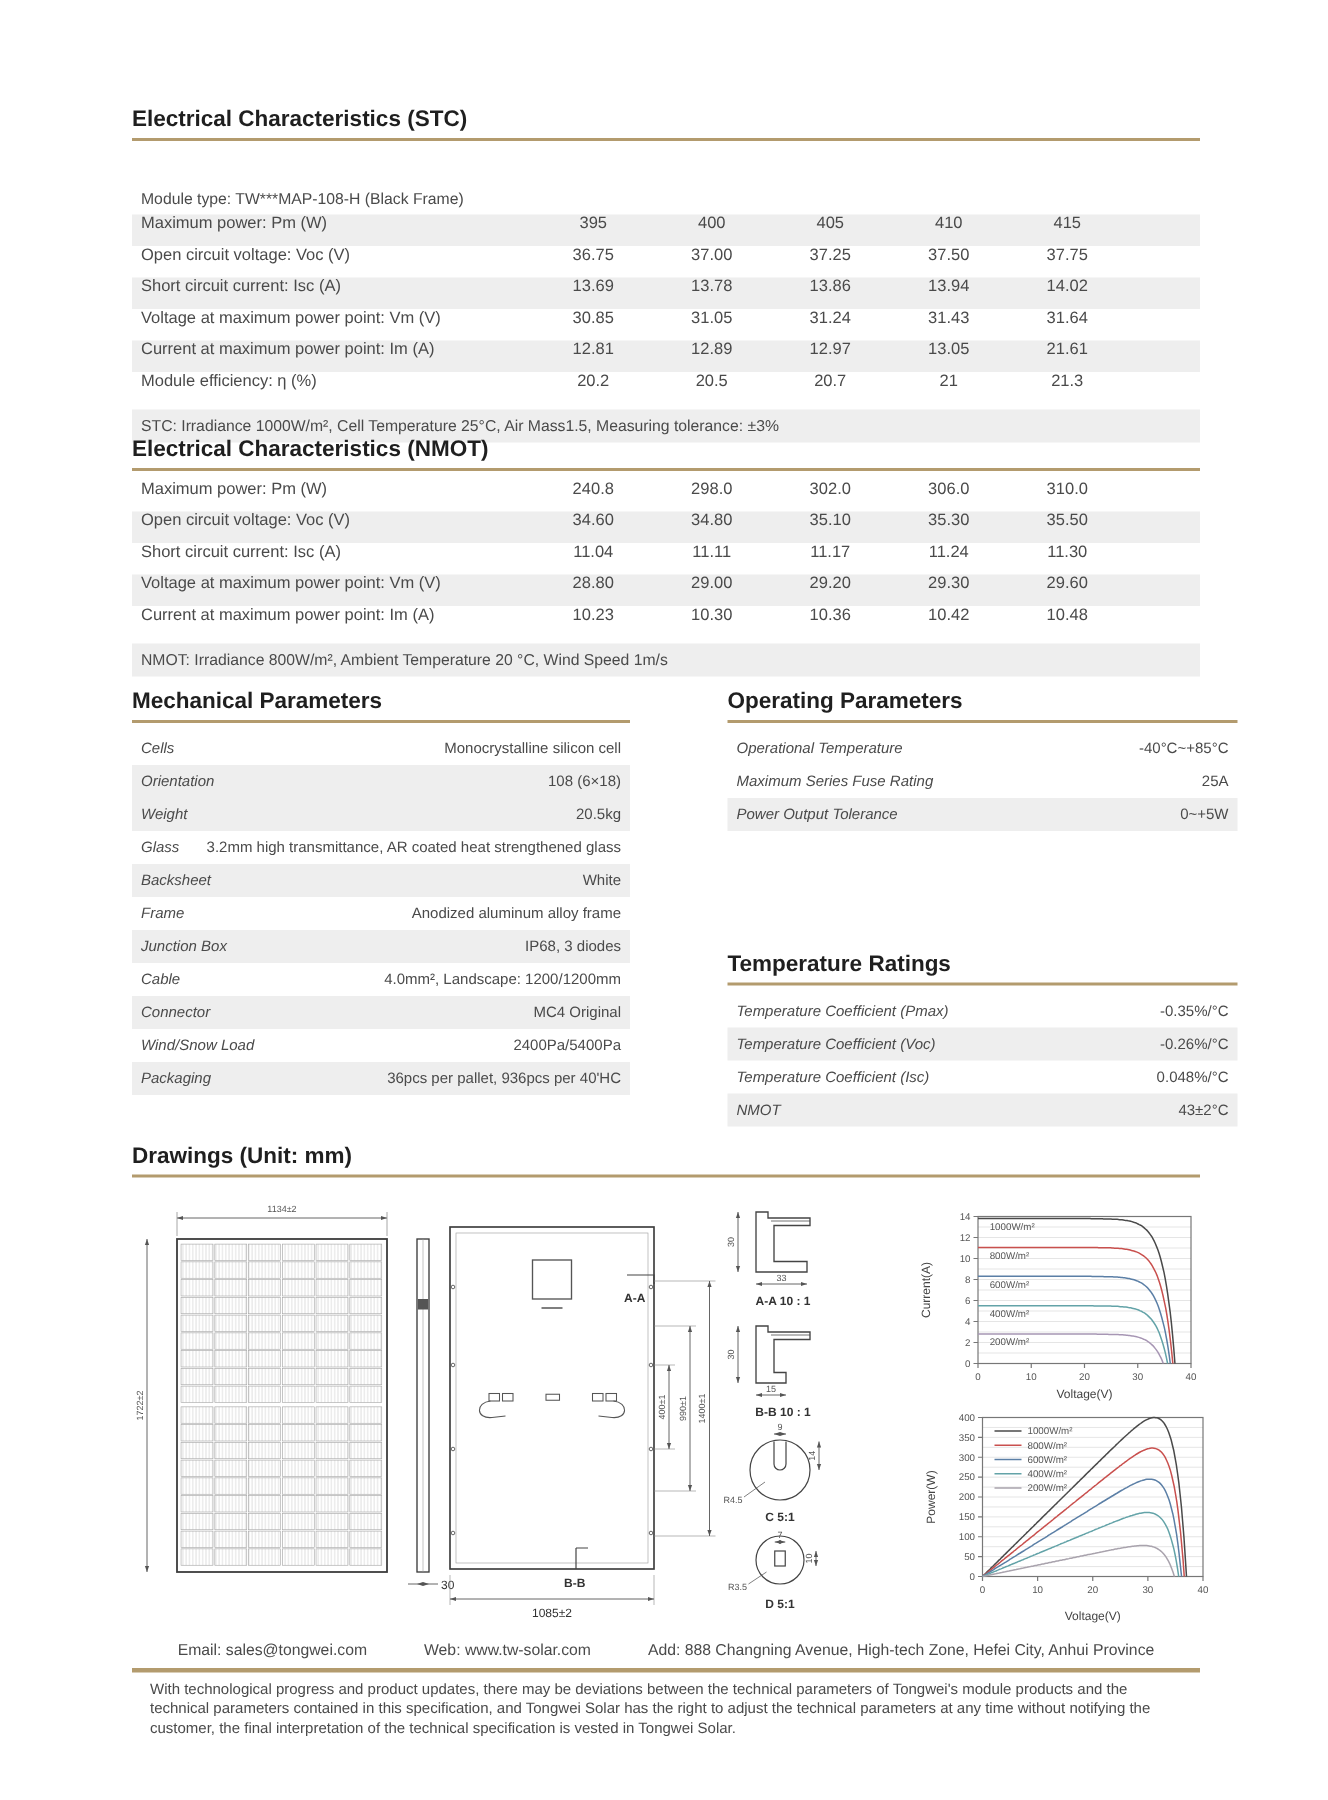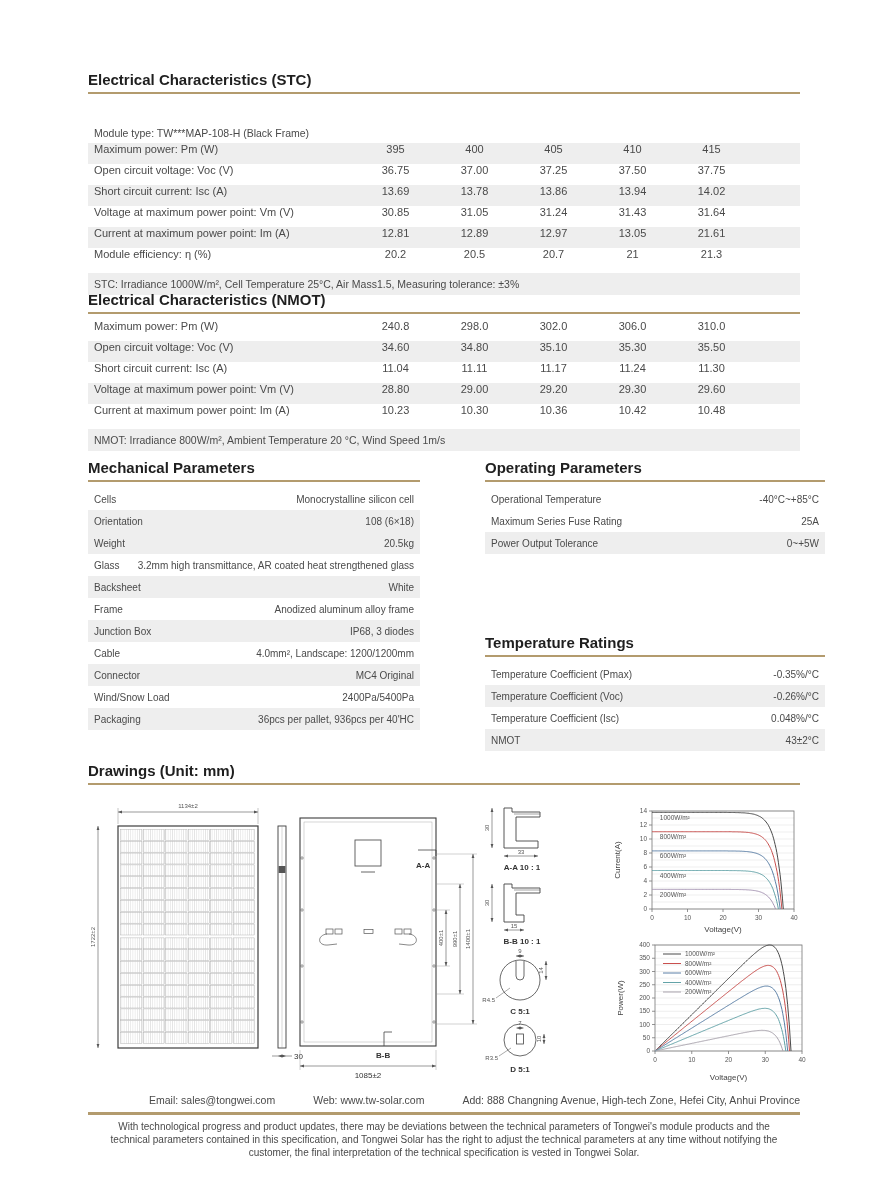--- a/index.html
+++ b/index.html
@@ -19,36 +19,36 @@
   .spec-row{display:flex;align-items:flex-start;height:21px;font-size:11px;color:#4a4a4a;}
   .spec-row .lab{flex:0 0 262px;padding-left:6px;white-space:nowrap;}
   .spec-row .val{width:79px;text-align:center;}
   .band{background:#eeeeee;}
   .module-row{display:flex;align-items:center;height:21px;font-size:10.5px;padding-left:6px;margin-top:28px;}
   .note-row{display:flex;align-items:center;height:22px;font-size:10.5px;padding-left:6px;
             background:#eeeeee;margin-top:4px;white-space:nowrap;}
   
   .kv-row{display:flex;align-items:center;justify-content:space-between;height:22px;
           font-size:10px;padding:0 6px;white-space:nowrap;}
-  .kv-row .k{text-align:center;}
+  .kv-row .k{text-align:center;font-style:italic;}
   .kv-row .v{text-align:center;}
   
   .draw{position:absolute;}
   svg text{font-family:"Liberation Sans", sans-serif;}
   .tick{font-size:6.5px;fill:#555;}
   .axis{font-size:8px;fill:#444;}
   .leg{font-size:6.5px;fill:#555;}
   .dim{font-size:6px;fill:#555;}
   .dimB{font-size:8px;fill:#333;}
   .dlabel{font-size:8px;font-weight:bold;fill:#333;}
   
-  .contact{position:absolute;left:88px;top:1094px;width:712px;display:flex;justify-content:flex-end;
+  .contact{position:absolute;left:88px;top:1094px;width:712px;display:flex;justify-content:center;
            gap:38px;font-size:10.5px;color:#4a4a4a;}
   .foot-rule{position:absolute;left:88px;top:1112px;width:712px;height:3px;background:#b39b6e;}
-  .disclaimer{position:absolute;left:100px;top:1120px;width:688px;text-align:center;
+  .disclaimer{position:absolute;left:100px;top:1120px;width:688px;
               font-size:10px;line-height:13px;color:#4a4a4a;}
 </style>
 </head>
 <body>
 
 <div class="page">
 
 
   <div class="sec" style="top:70px">
     <div class="section-title">Electrical Characteristics (STC)</div>

